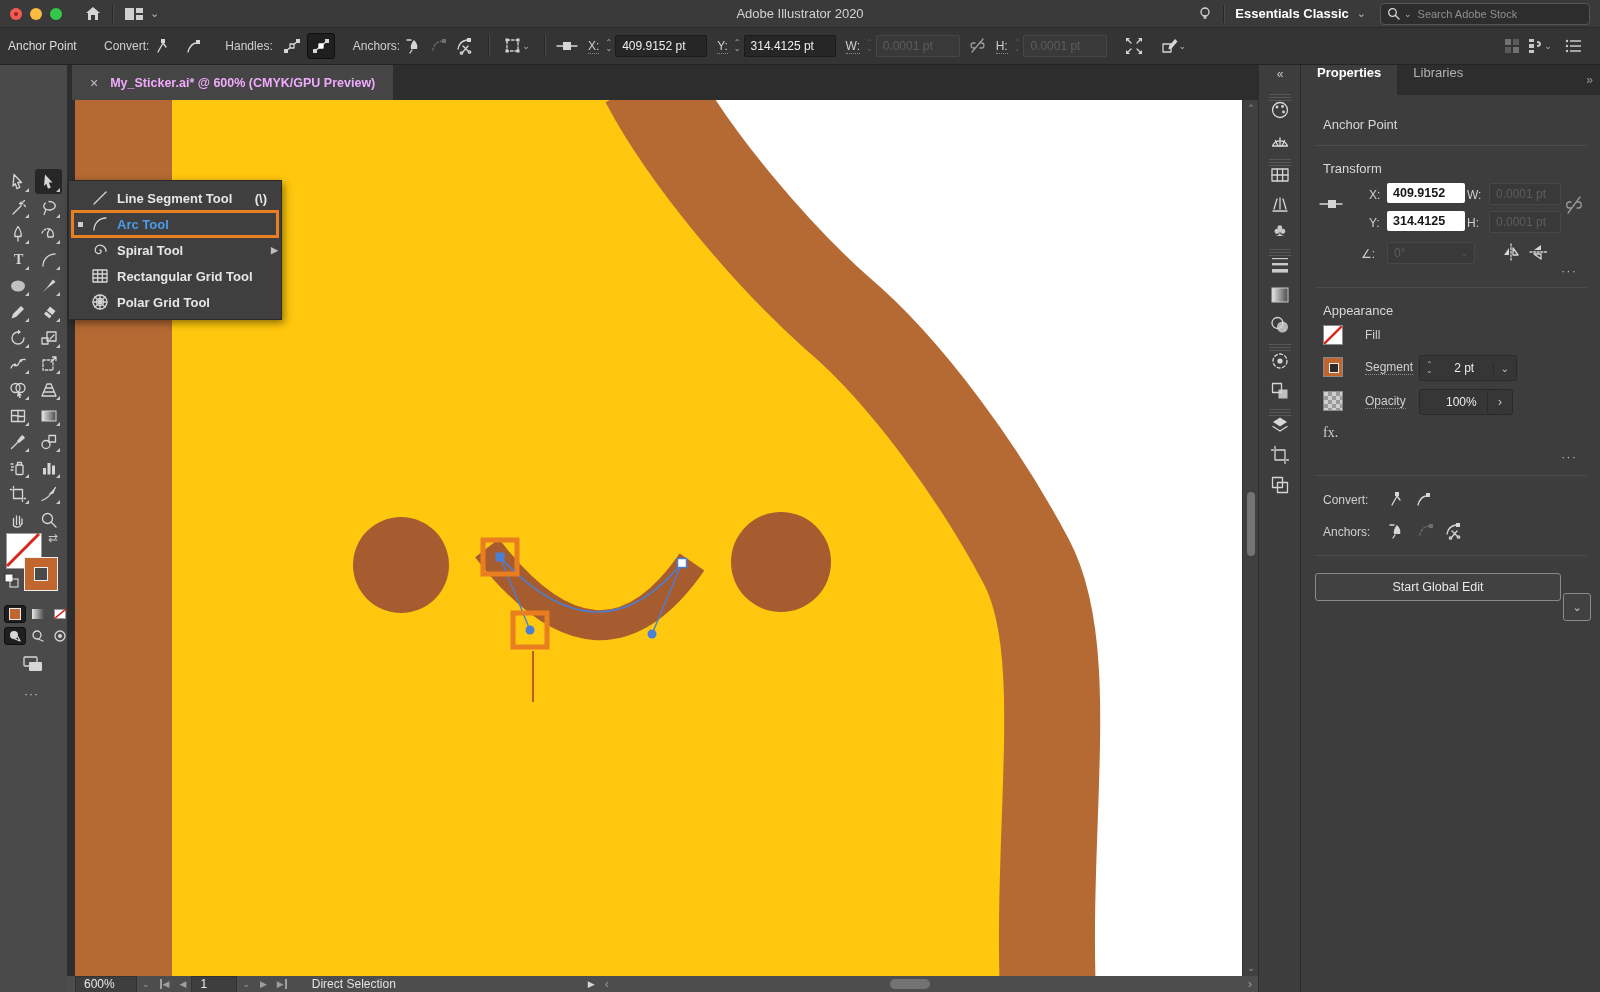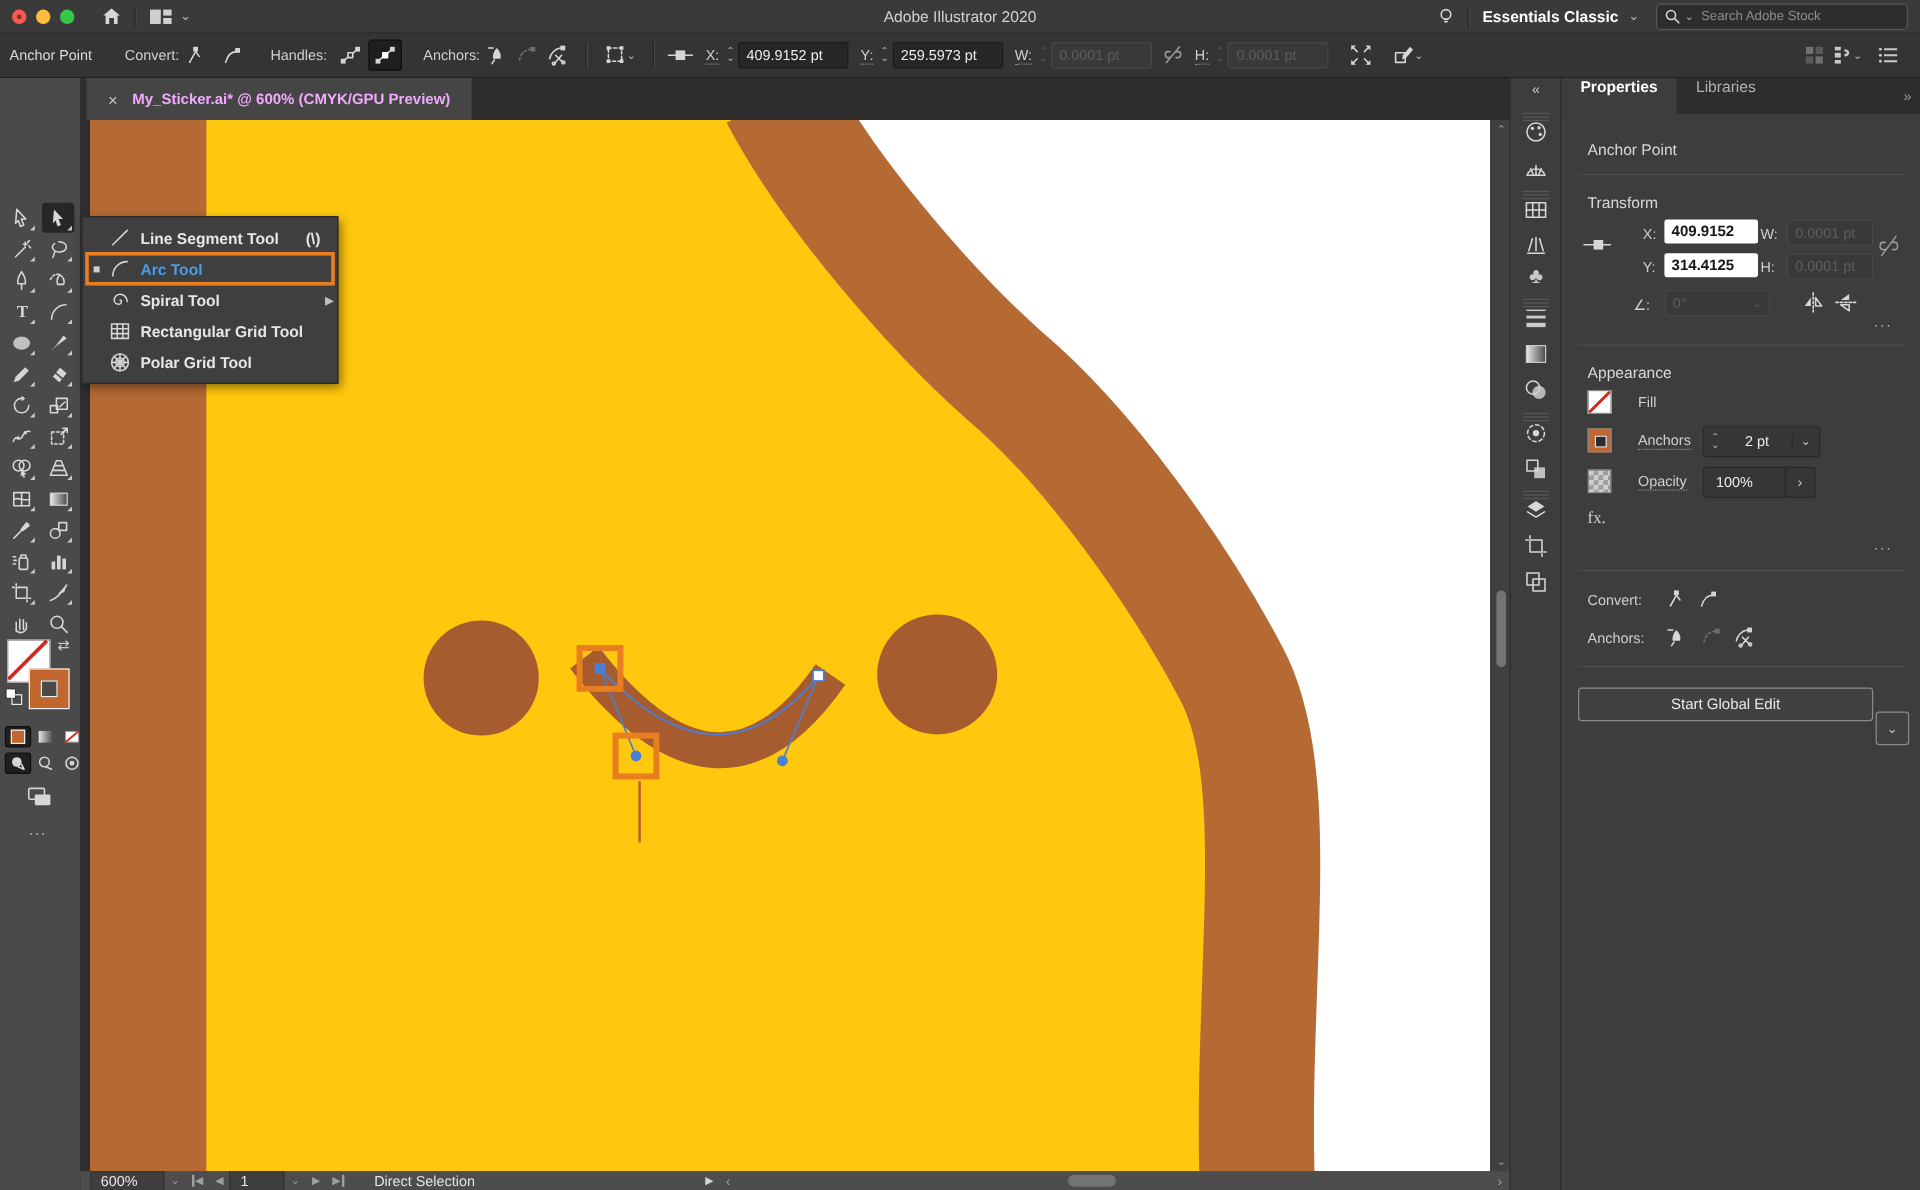--- a/index.html
+++ b/index.html
@@ -204,21 +204,21 @@
       </span>
     <div class="fld" style="width:78px">
         <span>409.9152 pt</span>
       </div>
     <span class="lbl ulbl" style="margin-left:10px">Y:</span>
     <span class="stp">
         <span>⌃</span>
         <span>⌄</span>
       </span>
     <div class="fld" style="width:78px">
-        <span>259.5973 pt</span>
+        <span>314.4125 pt</span>
       </div>
     <span class="lbl ulbl" style="margin-left:10px">W:</span>
     <span class="stp dis">
         <span>⌃</span>
         <span>⌄</span>
       </span>
     <div class="fld dis" style="width:70px">
         <span>0.0001 pt</span>
       </div>
     <svg class="ti" width="20" height="18" style="margin:0 8px">
@@ -721,32 +721,32 @@
     <div class="pdiv" style="top:222px"></div>
 
     <div class="ptitle" style="top:238px">Appearance</div>
     <div class="sw" style="left:22px;top:260px;background:#fff"><svg width="18" height="18">
           <line x1="0" y1="18" x2="18" y2="0" stroke="#d9261c" stroke-width="2.4"></line>
         </svg></div>
     <span class="plbl" style="left:64px;top:263px">Fill</span>
     <div class="sw" style="left:22px;top:292px;background:#c0662e">
         <div style="position:absolute;left:5px;top:5px;width:8px;height:8px;background:#2c2c2c;border:1px solid #eee"></div>
       </div>
-    <span class="plbl ulbl" style="left:64px;top:295px">Anchors</span>
+    <span class="plbl ulbl" style="left:64px;top:295px">Segment</span>
     <div class="stepbox" style="left:118px;top:290px;width:96px">
       <span class="stp">
           <span>⌃</span>
           <span>⌄</span>
         </span>
       <span style="flex:1;text-align:center">2 pt</span>
       <span style="border-left:1px solid #2a2a2a;padding:0 7px;font-size:10px;color:#c9c9c9">⌄</span>
     </div>
     <div class="sw checker" style="left:22px;top:326px"></div>
     <span class="plbl ulbl" style="left:64px;top:329px">Opacity</span>
-    <div class="stepbox" style="left:118px;top:324px;width:66px;padding-left:10px">
+    <div class="stepbox" style="left:118px;top:324px;width:66px;padding-left:26px">
         <span>100%</span>
       </div>
     <div class="stepbox" style="left:186px;top:324px;width:24px;justify-content:center;color:#c9c9c9">
         <span>›</span>
       </div>
     <span class="abs" style="left:22px;top:360px;color:#cfcfcf;font-size:14px;font-family:'Liberation Serif',serif">fx.</span>
     <span class="pmore" style="left:260px;top:384px">···</span>
     <div class="pdiv" style="top:410px"></div>
 
     <span class="plbl" style="left:22px;top:428px">Convert:</span>

